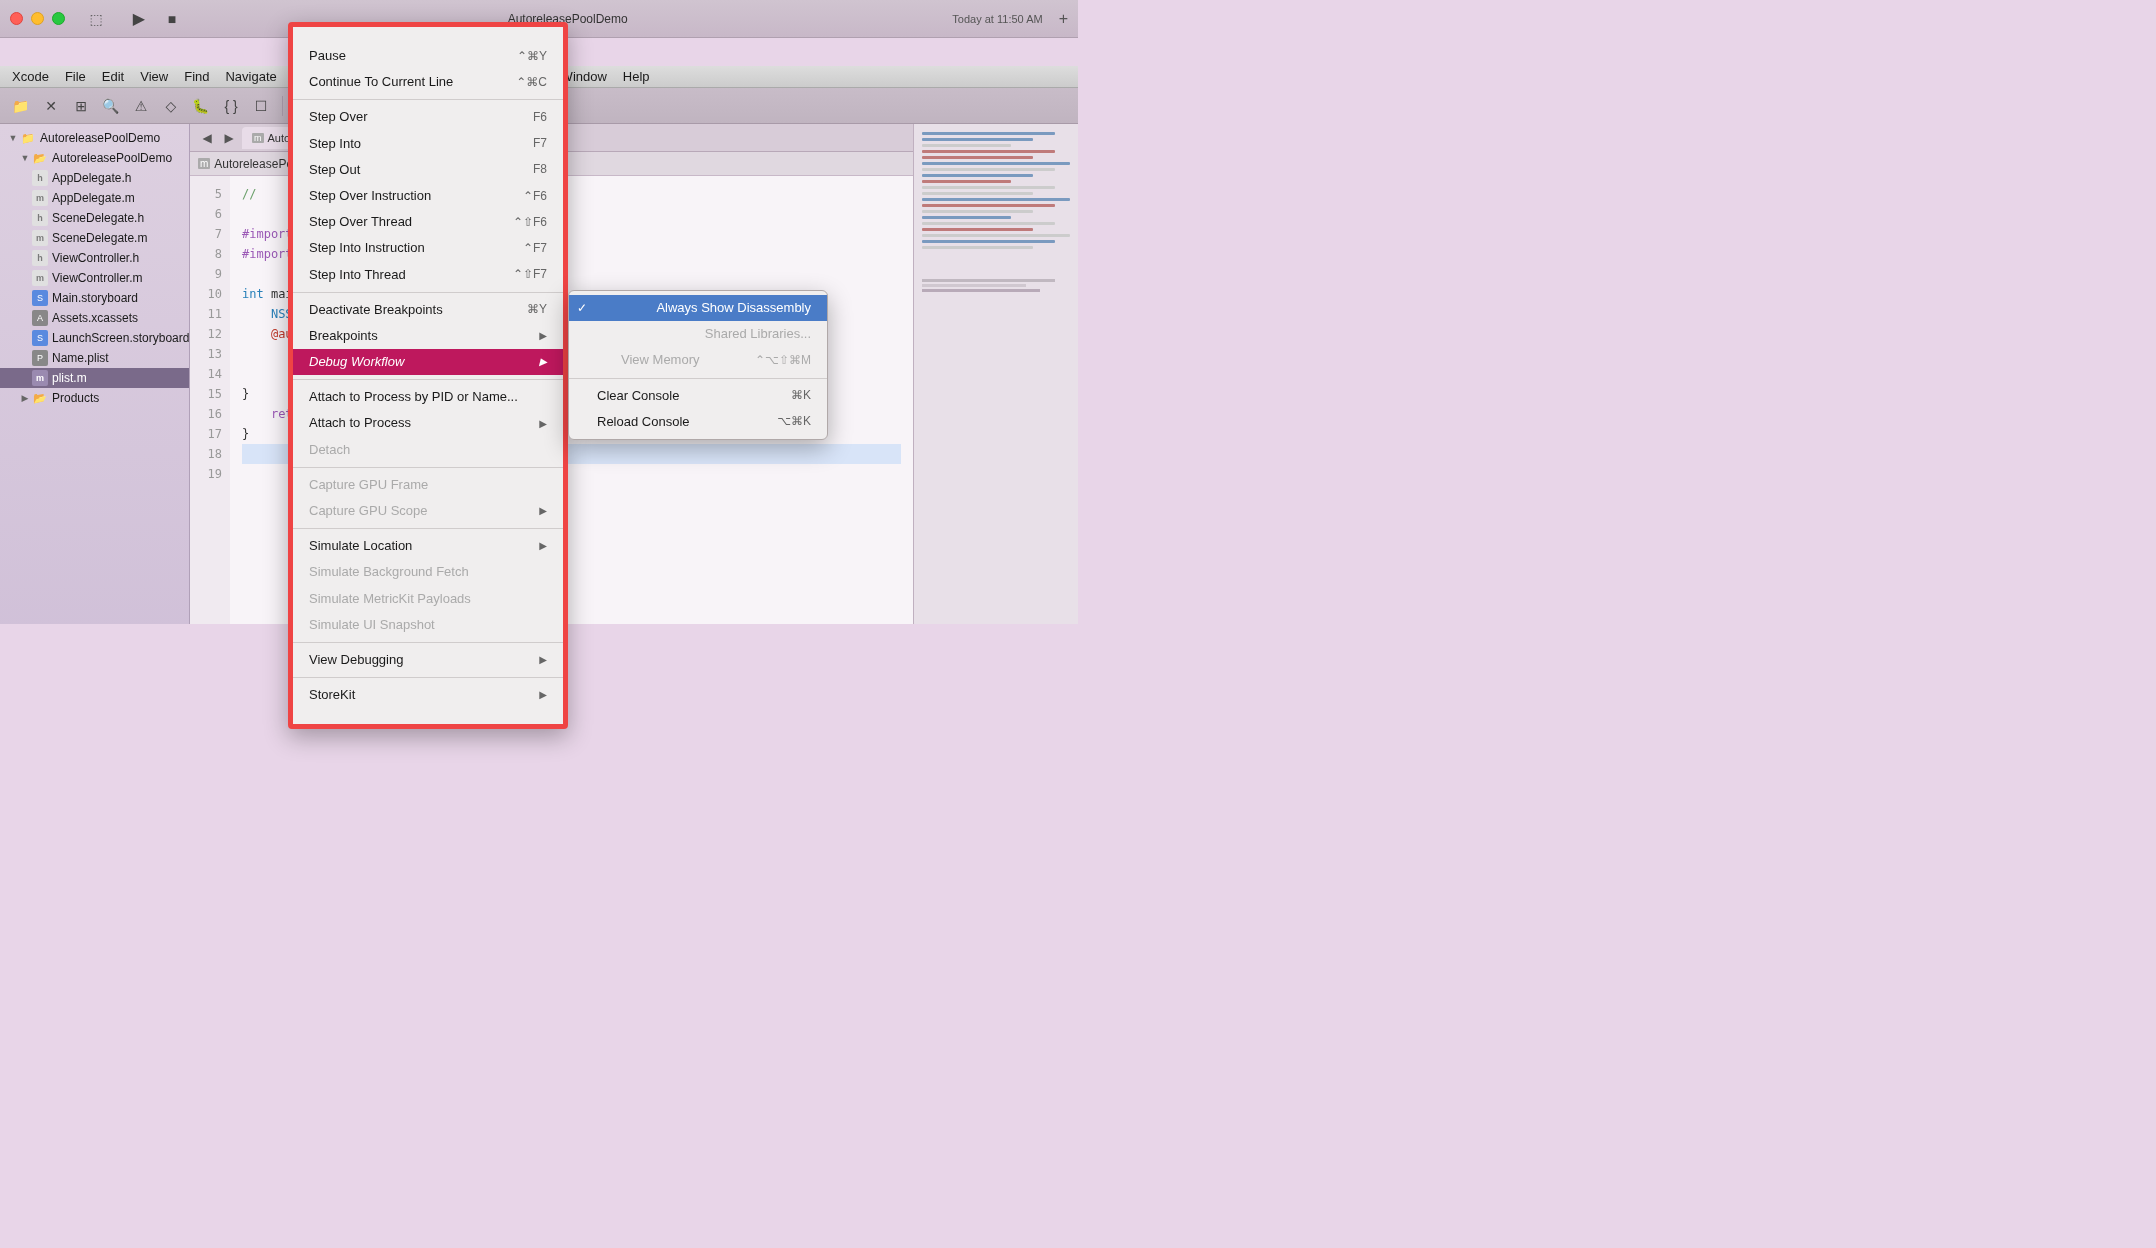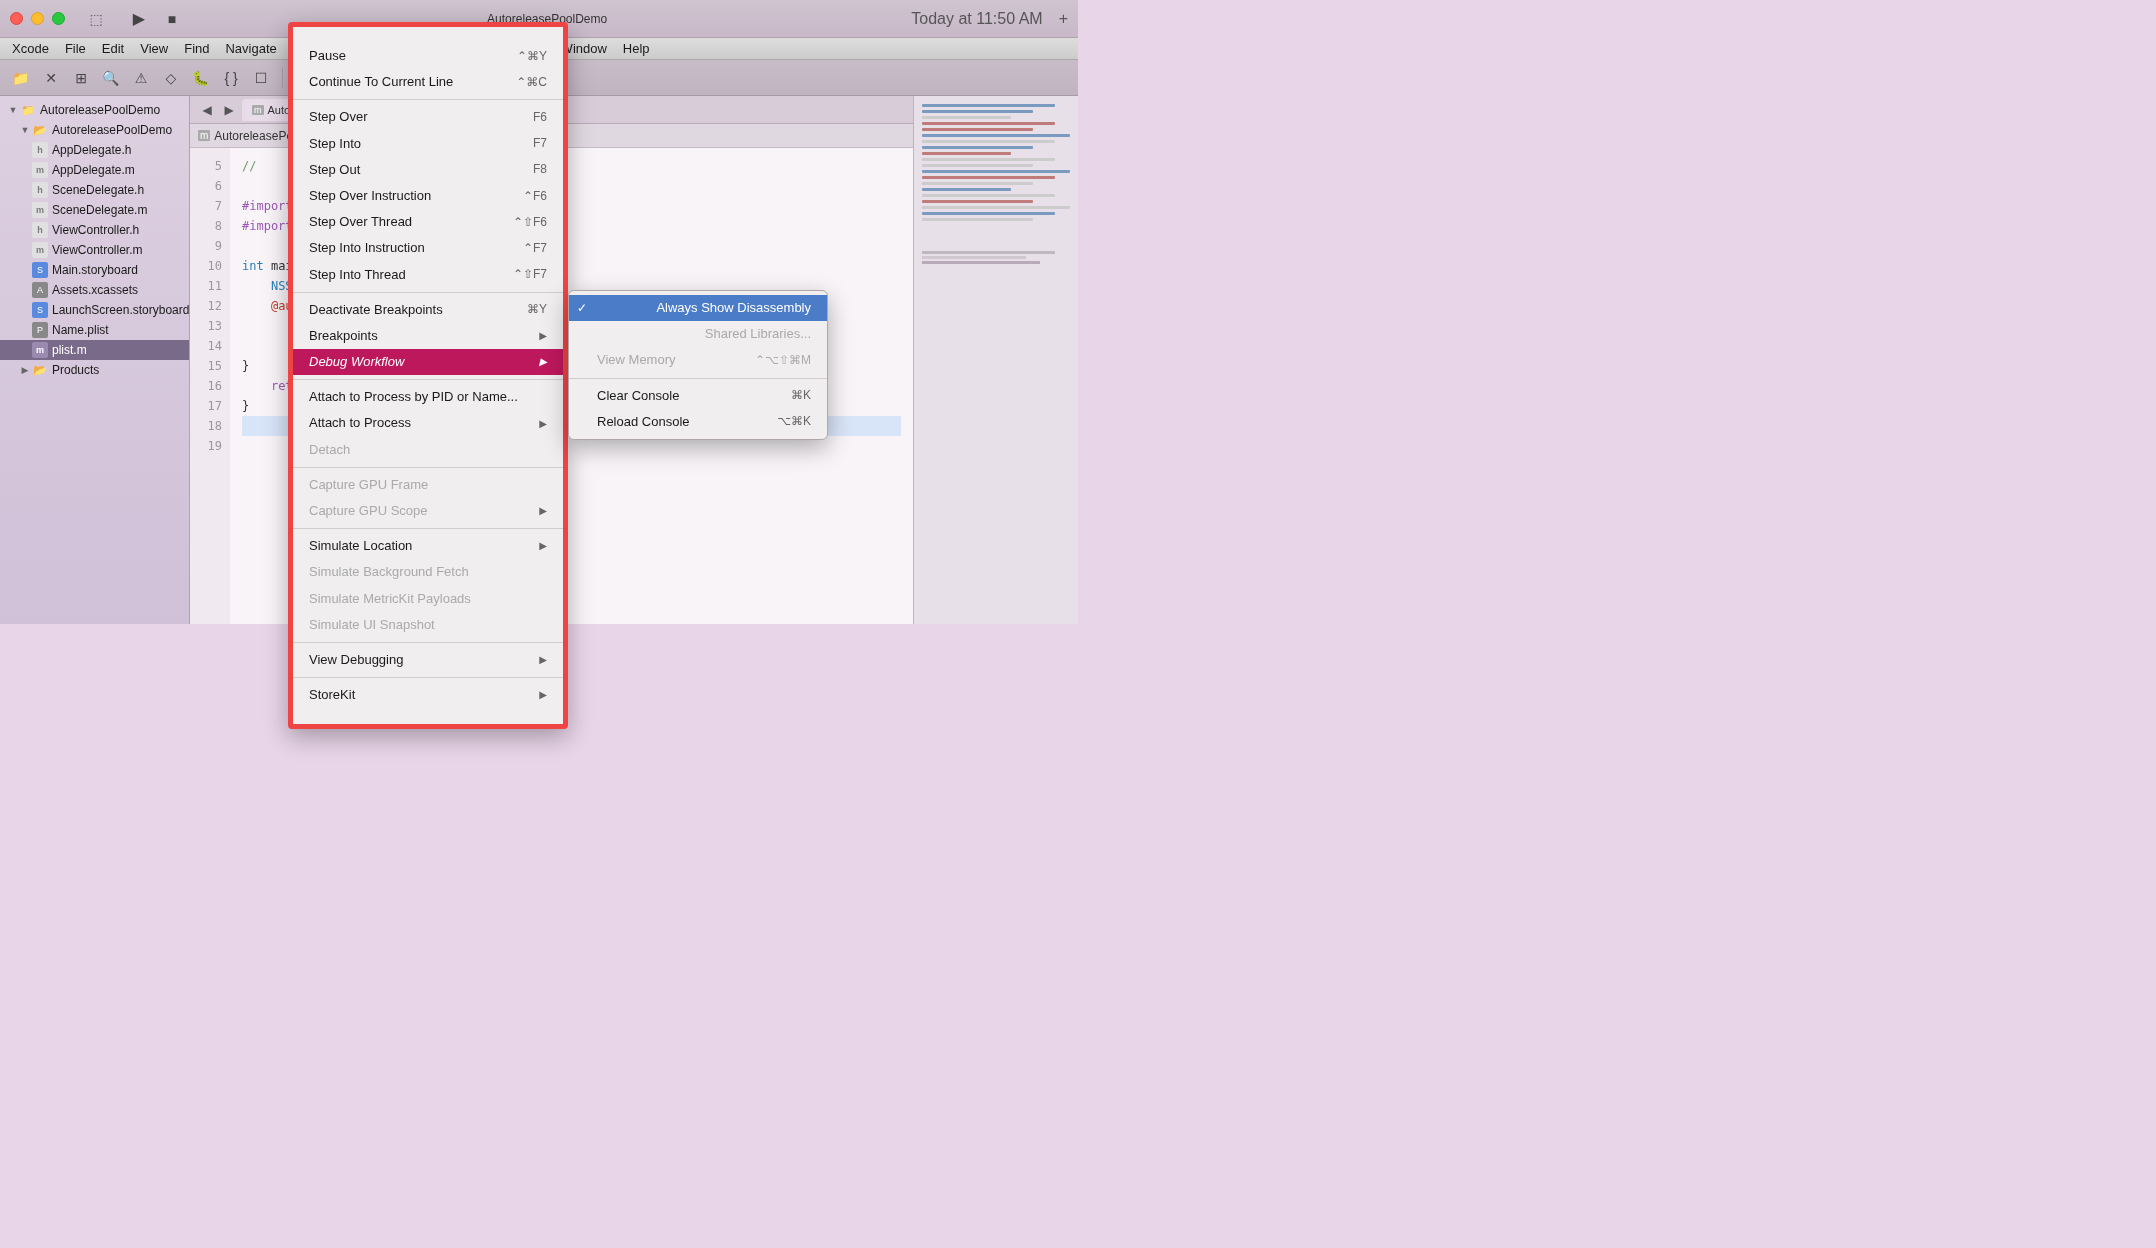--- a/index.html
+++ b/index.html
@@ -58,20 +58,21 @@
     }
 
     
     .menubar {
       height: 22px;
       background: linear-gradient(180deg, #ddd 0%, #ccc 100%);
       display: flex;
       align-items: center;
       padding: 0 4px;
       border-bottom: 1px solid #aaa;
+      margin-top: 28px;
     }
     .menu-item {
       padding: 2px 8px;
       font-size: 13px;
       color: #1a1a1a;
       cursor: pointer;
       border-radius: 4px;
     }
     .menu-item.active {
       background: #4a7cc7;
@@ -309,21 +310,21 @@
     .sub-menu-item {
       display: flex;
       align-items: center;
       justify-content: space-between;
       padding: 4px 16px;
       font-size: 13px;
       color: #1a1a1a;
       cursor: pointer;
       line-height: 1.4;
     }
-    .sub-menu-item.disabled { color: #aaa; }
+    .sub-menu-item.disabled { color: #aaa; margin-left: 24px; }
     .sub-menu-item.has-check {
       padding-left: 8px;
     }
     .check-mark {
       width: 16px;
       font-size: 12px;
       color: #1a1a1a;
       margin-right: 4px;
     }
   </style>
@@ -337,21 +338,21 @@
     <div class="traffic-light tl-max"></div>
   </div>
   <div class="toolbar-icons">
     <div class="toolbar-icon">⬚</div>
   </div>
   <div class="play-btn">▶</div>
   <div class="stop-btn">■</div>
   <div style="flex:1; text-align:center; font-size:12px; color:#333;">
     <span>AutoreleasePoolDemo</span>
   </div>
-  <div style="font-size:16px; color:#555;">Today at 11:50 AM</div>
+  <div style="font-size:11px; color:#555;">Today at 11:50 AM</div>
   <div style="margin-left:8px; font-size:16px; color:#555;">+</div>
 </div>
 
 <div class="menubar">
   <div class="menu-item">Xcode</div>
   <div class="menu-item">File</div>
   <div class="menu-item">Edit</div>
   <div class="menu-item">View</div>
   <div class="menu-item">Find</div>
   <div class="menu-item">Navigate</div>

